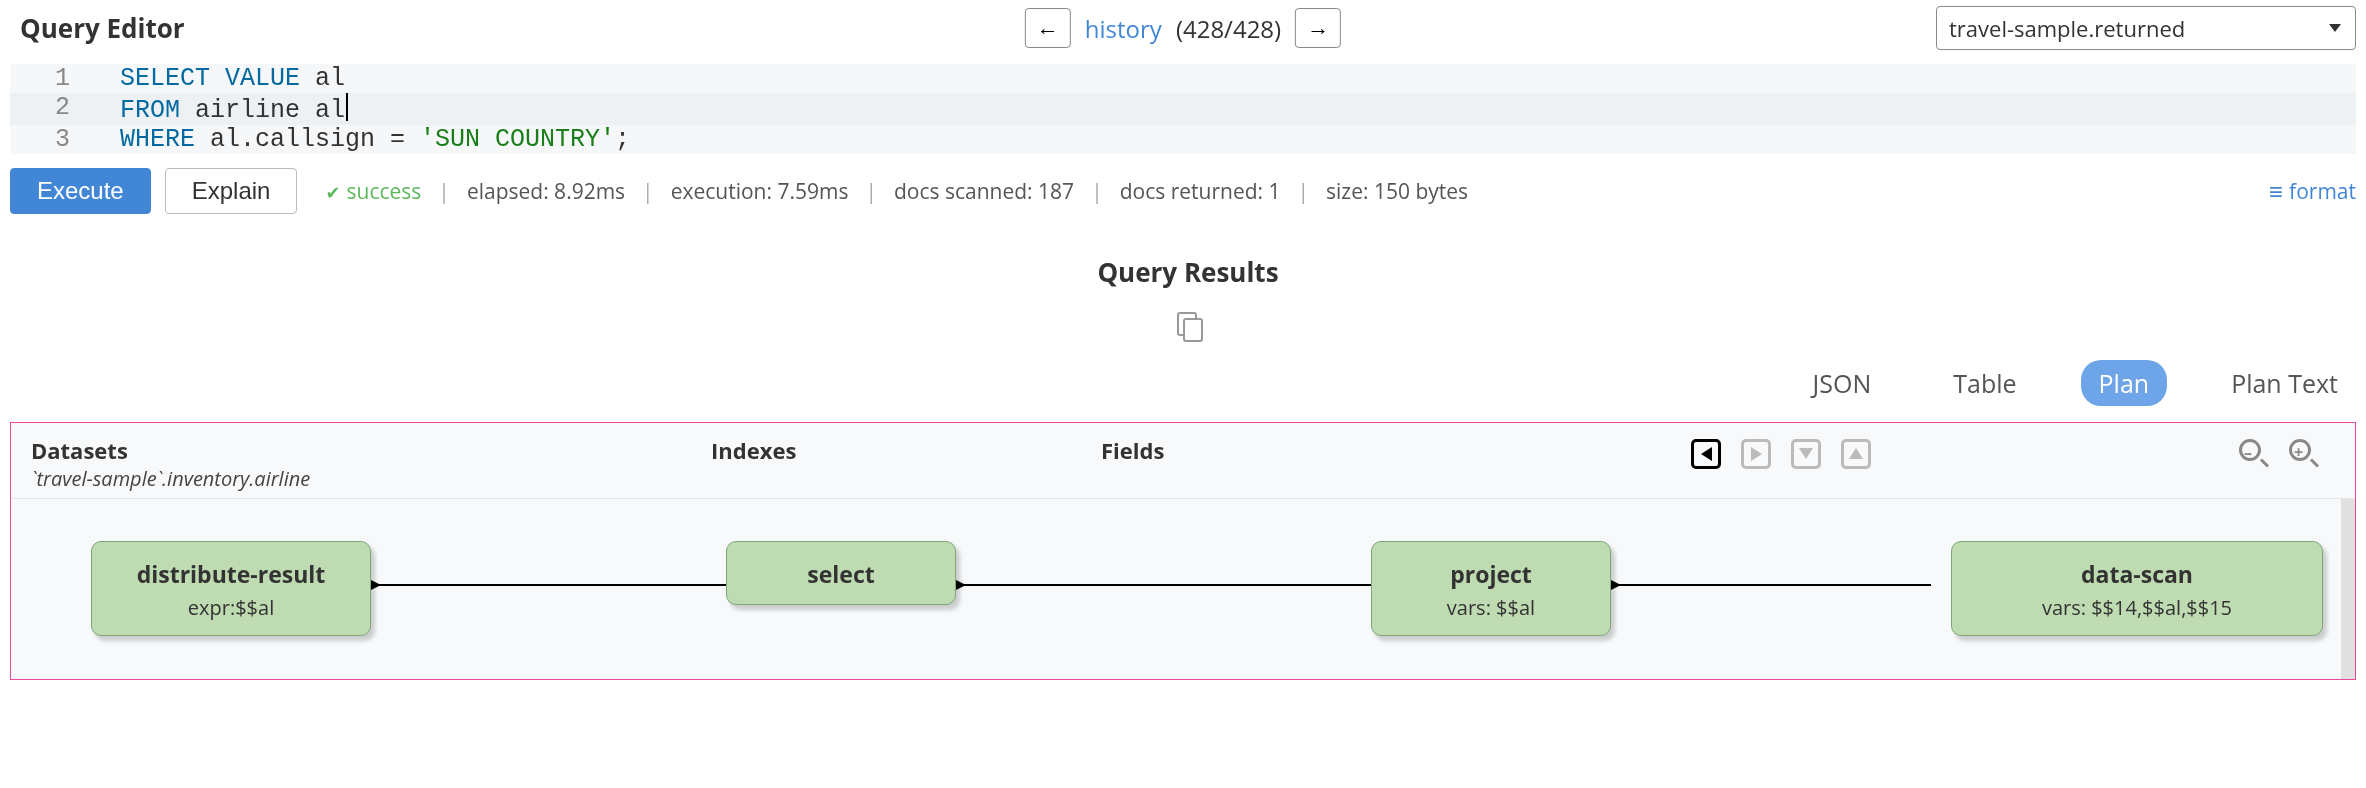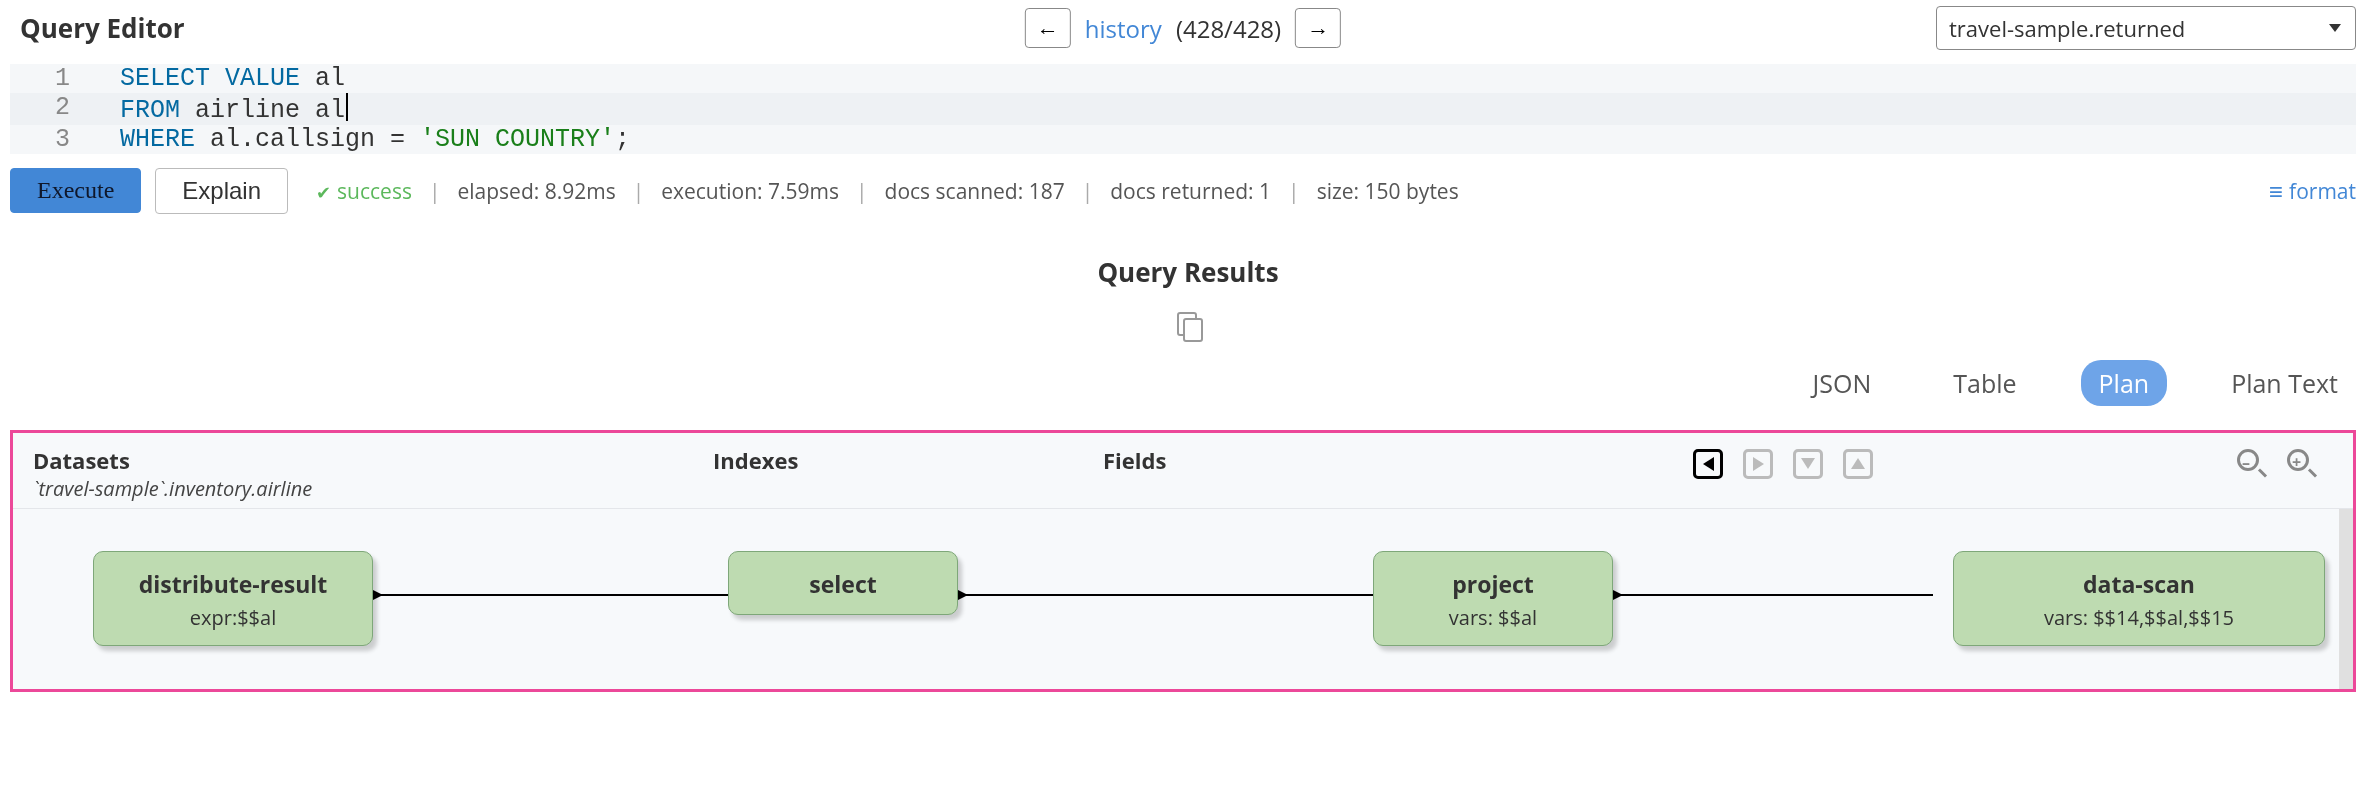--- a/index.html
+++ b/index.html
@@ -91,21 +91,21 @@
       padding: 14px 10px 10px 10px;
       flex-wrap: nowrap;
     }
     .btn {
       border-radius: 4px;
       padding: 8px 26px;
       font-size: 24px;
       cursor: pointer;
       border: 1px solid transparent;
     }
-    .btn-primary { background: #4287d6; color: #0f172a; border-color: #4287d6; font-family: Liberation Serif, serif; }
+    .btn-primary { background: #4287d6; color: #ffffff; border-color: #4287d6; }
     .btn-secondary { background: #fff; color: #333; border: 1px solid #bbb; }
     .status-ok { color: #5cb85c; display: flex; align-items: center; gap: 6px; margin-left: 14px; }
     .check-icon::before { content: "✔"; font-size: 18px; }
     .sep { color: #aaa; margin: 0 3px; }
     .stat-text { color: #555; white-space: nowrap; }
     .format-link { margin-left: auto; color: #4287d6; display: flex; align-items: center; gap: 6px; }
     .format-icon::before { content: "≡"; color: #4287d6; font-size: 24px; font-weight: bold; }
     
     .results-header {
       display: flex;
@@ -124,22 +124,22 @@
     }
     .copy-icon::after {
       content: ""; position: absolute; top:6px; left:6px;
       width: 16px; height: 20px; border: 2px solid #999; border-radius: 3px; background:#fff;
     }
     .tabs { margin-left: auto; display: flex; align-items: center; gap: 46px; font-size: 25px; }
     .tab { color: #555; cursor: pointer; padding: 6px 18px; border-radius: 20px; }
     .tab.active { background: #6ea4e8; color: #fff; }
     
     .plan-container {
-      margin: 8px 10px;
-      border: 3px solid #ec4899;
+      margin: 0 10px;
+      border: 1px solid #ec4899;
       background: #f7f9fb;
       position: relative;
     }
     .plan-top-bar {
       display: flex;
       align-items: flex-start;
       padding: 12px 20px 6px 20px;
       position: relative;
       border-bottom: 1px solid #e4e6ea;
     }

